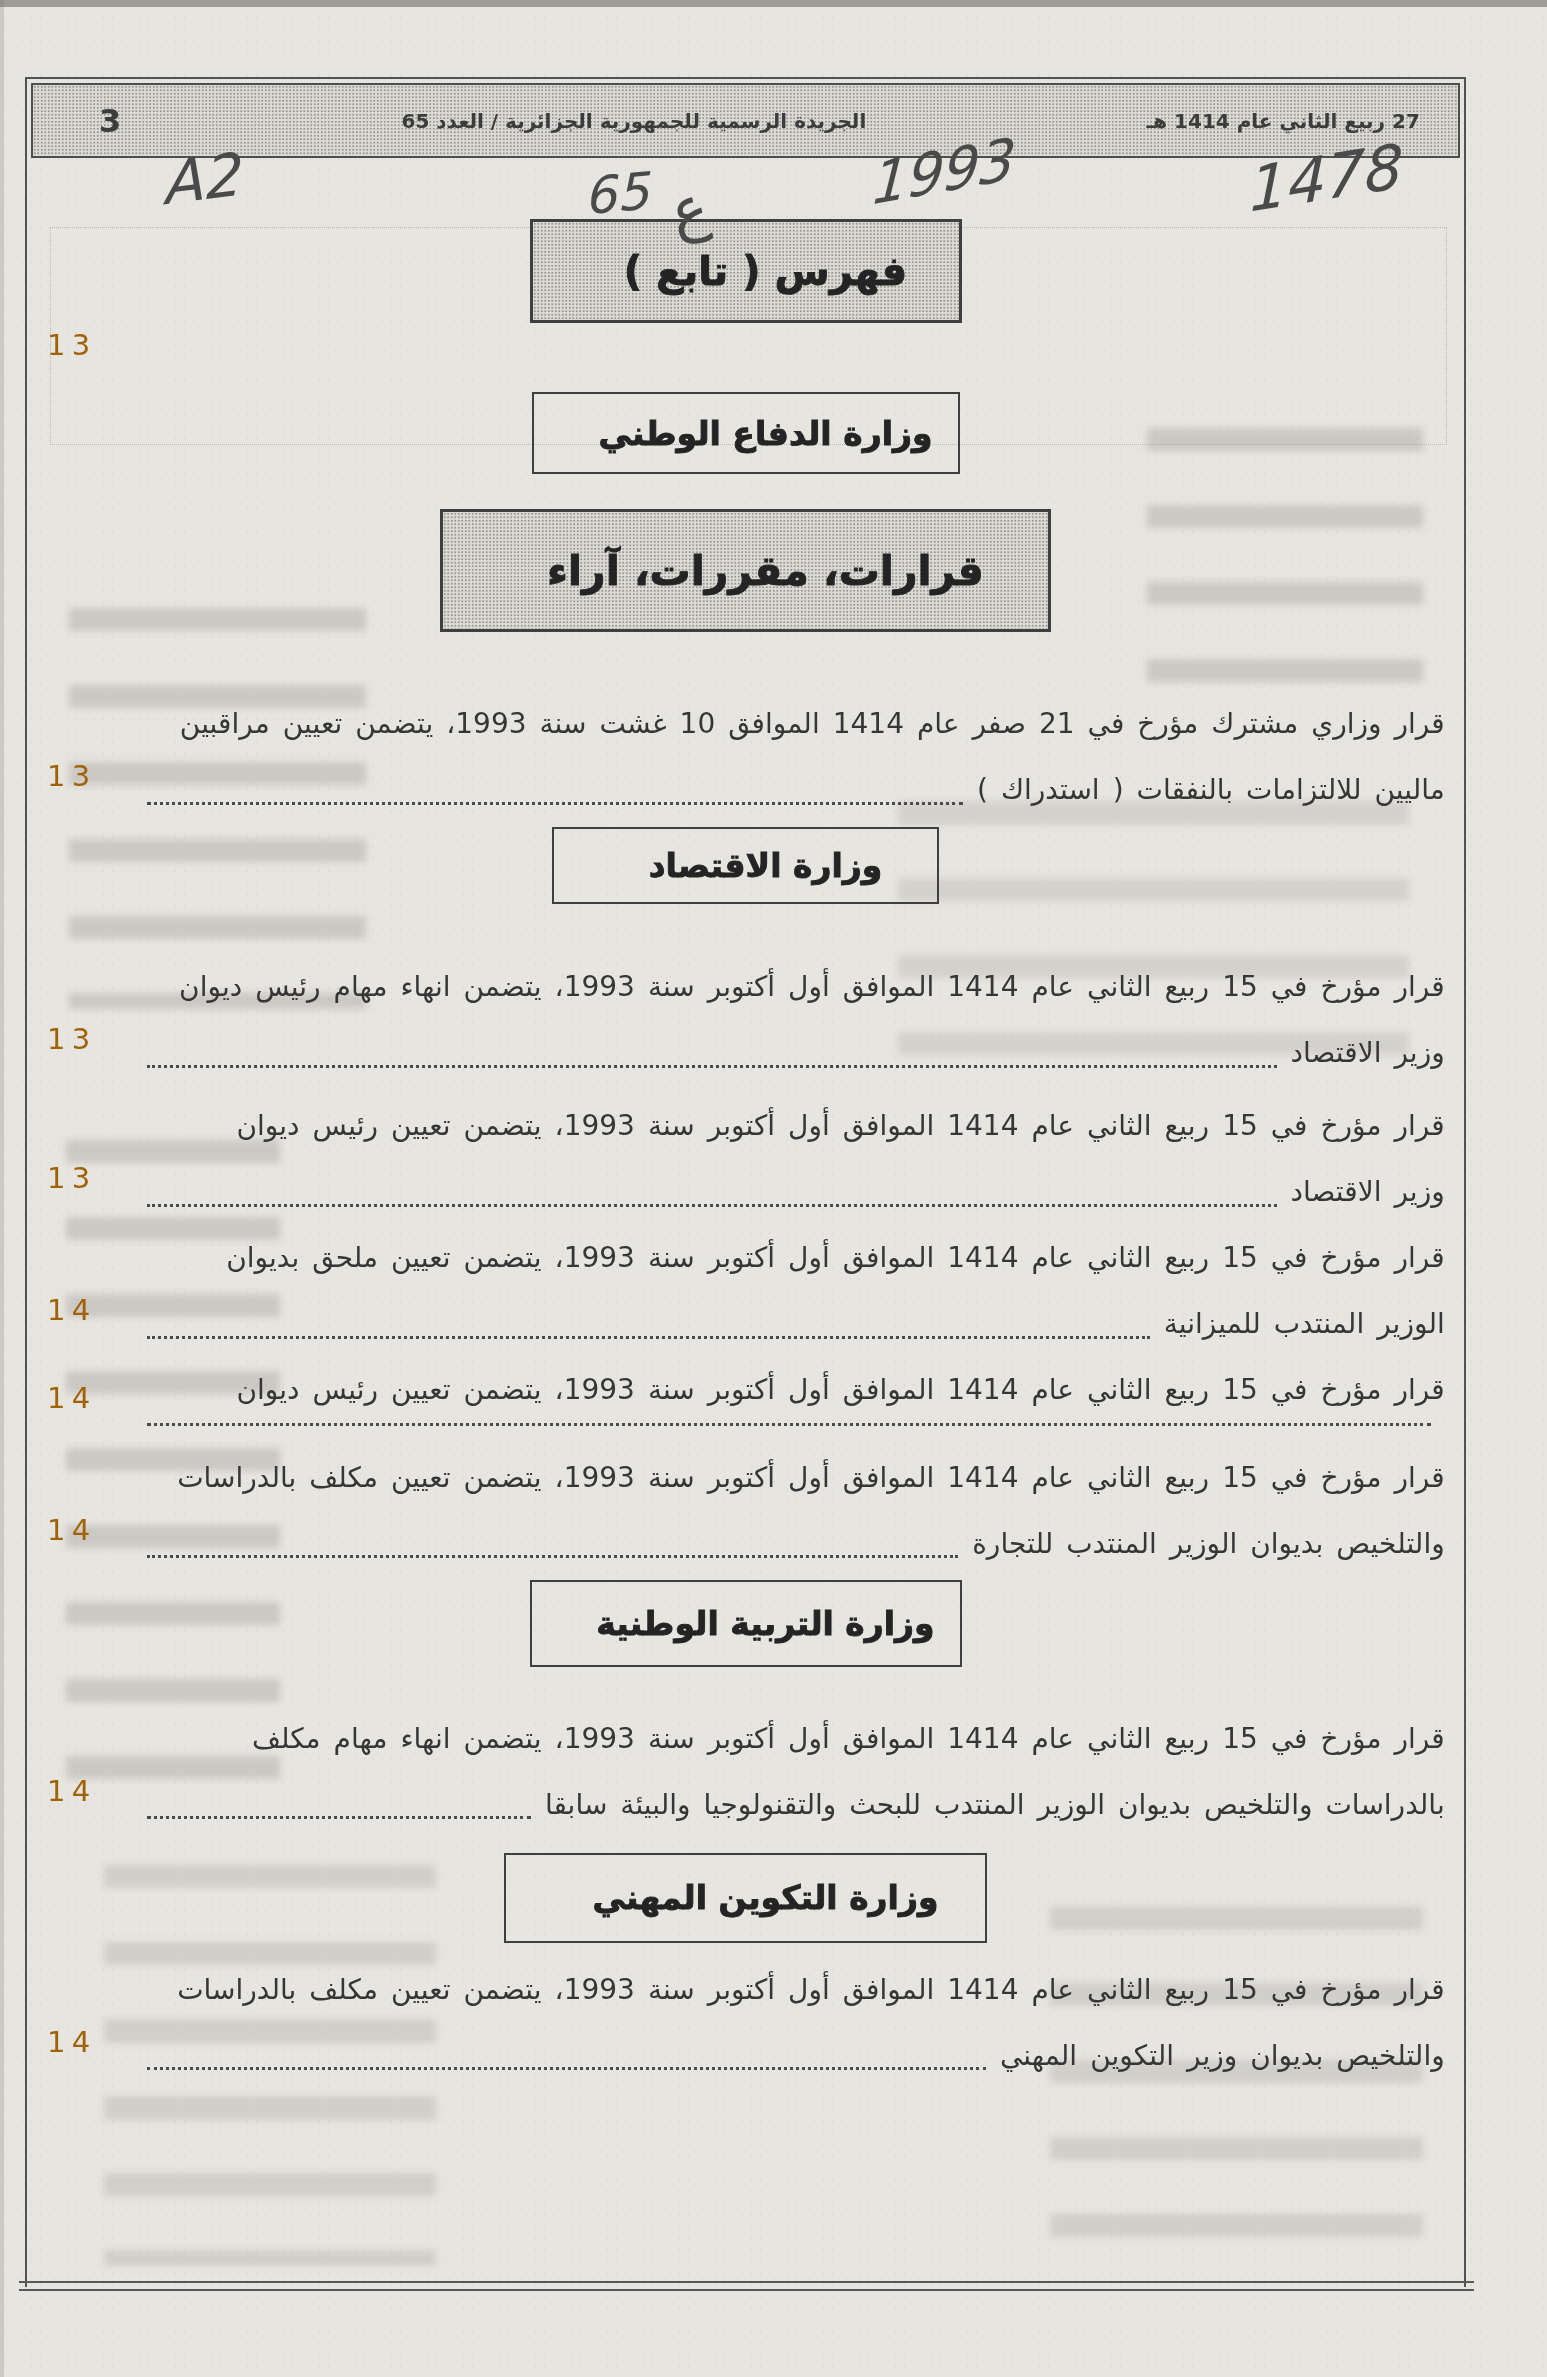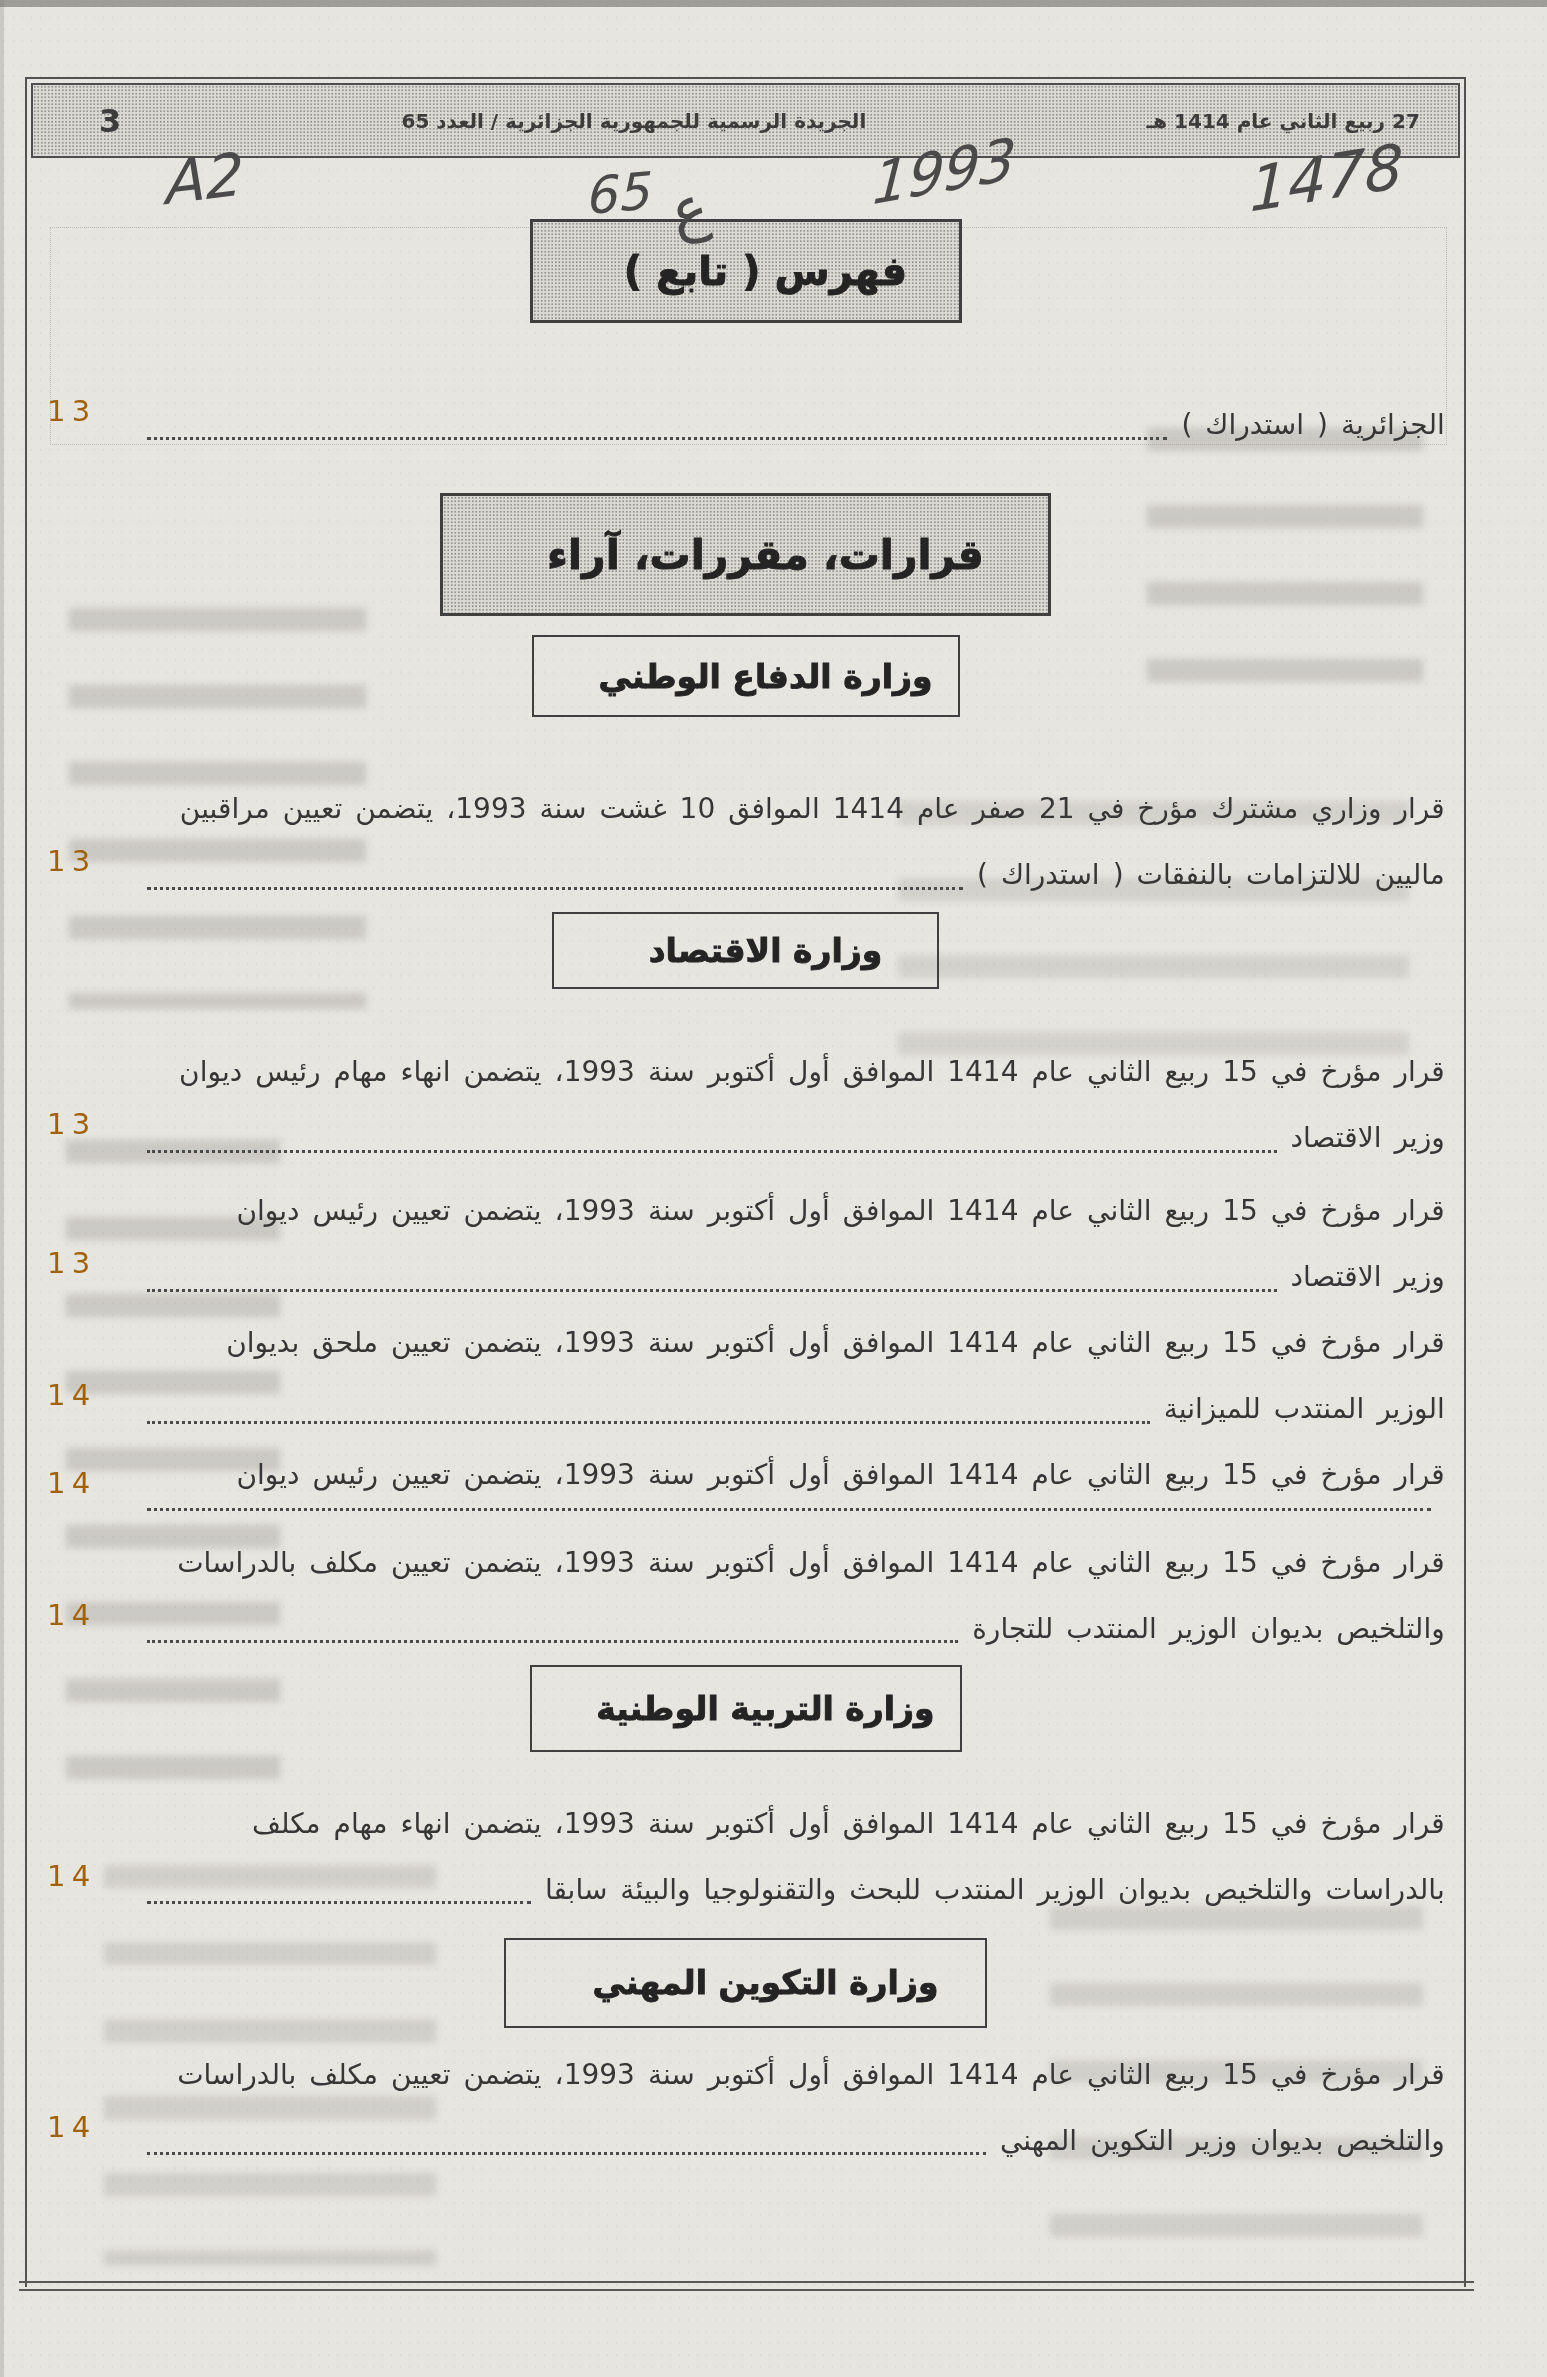--- a/index.html
+++ b/index.html
@@ -108,35 +108,31 @@
     <span class="date">27 ربيع الثاني عام 1414 هـ</span>
     <span class="title">الجريدة الرسمية للجمهورية الجزائرية / العدد 65</span>
     <span class="pageno">3</span>
   </div>
 
   <div class="box shaded" id="box-fehres">
     <span>فهرس ( تابع )</span>
   </div>
 
   <div class="entry" id="e-decree">
-    <span class="l2">
-      <span class="txt">الجزائرية ( استدراك )</span>
-      <span class="dots"></span>
-    </span>
-    <span class="pnum">13</span>
+    <span class="pnum">13</span>
+  </div>
+
+  <div class="box plain" id="box-defense">
+    <span>وزارة الدفاع الوطني</span>
   </div>
 
   <div class="box shaded" id="box-qararat">
     <span>قرارات، مقررات، آراء</span>
   </div>
 
-  <div class="box plain" id="box-defense">
-    <span>وزارة الدفاع الوطني</span>
-  </div>
-
   <div class="entry" id="e-def">
     <span class="l1">قرار وزاري مشترك مؤرخ في 21 صفر عام 1414 الموافق 10 غشت سنة 1993، يتضمن تعيين مراقبين</span>
     <span class="l2">
       <span class="txt">ماليين للالتزامات بالنفقات ( استدراك )</span>
       <span class="dots"></span>
     </span>
     <span class="pnum">13</span>
   </div>
 
   <div class="box plain" id="box-economy">

